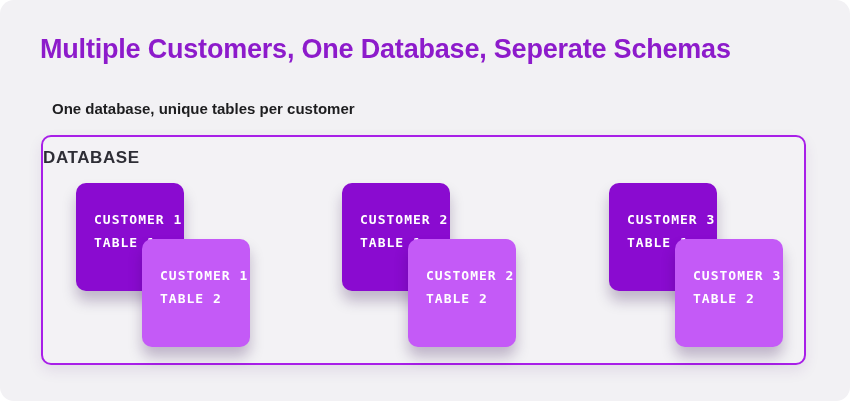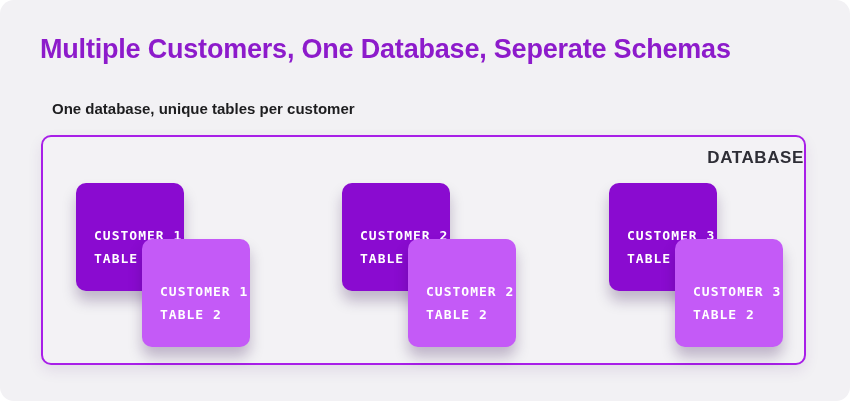--- a/index.html
+++ b/index.html
@@ -46,33 +46,33 @@
     border-radius: 10px;
     box-sizing: border-box;
     box-shadow: 0 6px 14px rgba(90, 40, 130, 0.10);
     background: #f3f2f5;
   }
   .db-label {
     position: absolute;
     left: 0;
     right: 0;
     top: 11px;
-    text-align: right;
+    text-align: left;
     font-size: 17px;
     font-weight: 600;
     letter-spacing: 0.6px;
     color: #2e2e36;
   }
   .card {
     position: absolute;
     width: 108px;
     height: 108px;
     border-radius: 10px;
     box-sizing: border-box;
-    padding: 41px 10px 0 18px;
+    padding: 25px 10px 0 18px;
     color: #ffffff;
     font-family: "DejaVu Sans Mono", monospace;
     font-size: 13px;
     font-weight: 700;
     line-height: 23px;
     letter-spacing: 1px;
     box-shadow: 0 10px 14px rgba(40, 0, 70, 0.25);
     white-space: nowrap;
   }
   .card.dark  { background: #8a0bd0; top: 46px;  z-index: 1; }

